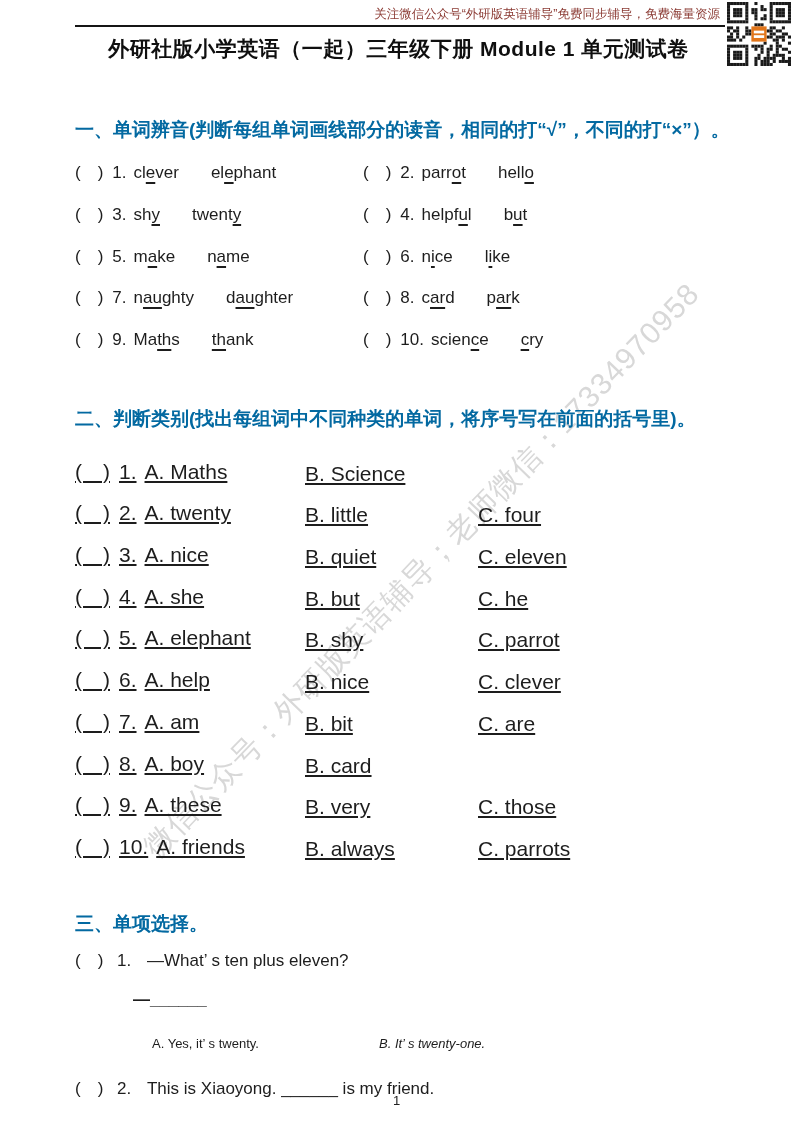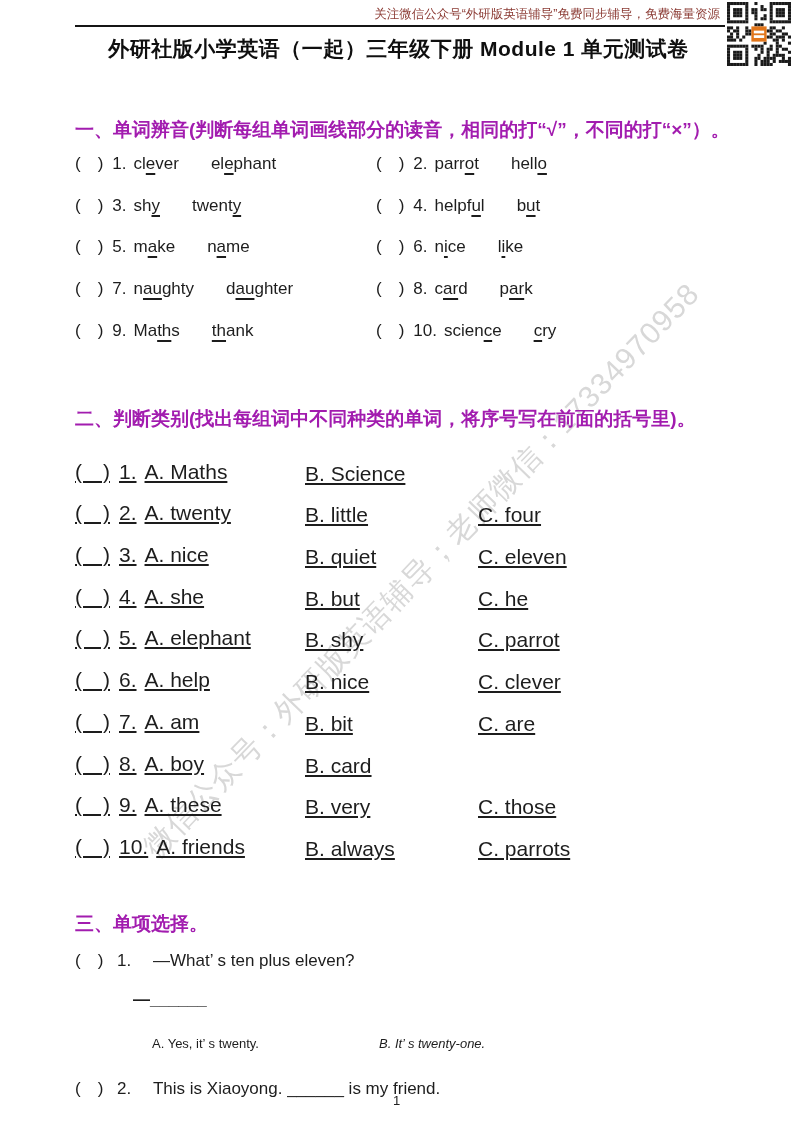--- a/index.html
+++ b/index.html
@@ -7,41 +7,41 @@
         font-family:"Liberation Sans","DejaVu Sans",sans-serif;color:#1d1d1d;}
   .promo{position:absolute;top:6px;right:73px;font-size:12.5px;white-space:nowrap;font-weight:400;}
   .qr{position:absolute;top:2px;right:2px;width:64px;height:64px;}
   .qr svg{width:100%;height:100%;display:block;}
   .rule{position:absolute;top:25px;left:75px;width:650px;height:2px;background:#151515;}
   .title{position:absolute;top:33px;left:0;width:100%;text-align:center;
          font-size:21px;font-weight:700;margin:2px;color:#0f0f0f;letter-spacing:0.5px;}
   .watermark{position:absolute;left:22px;top:550px;width:800px;text-align:center;
              transform:rotate(-46deg);font-size:30px;letter-spacing:1px;
              white-space:nowrap;pointer-events:none;z-index:0;}
-  .sec-h{position:absolute;left:75px;margin:0;font-size:19px;font-weight:700;color:#a21caf;
+  .sec-h{position:absolute;left:75px;margin:0;font-size:19px;font-weight:700;color:#0369a1;
          white-space:nowrap;z-index:2;}
   #s1-heading{top:117px;}
   #s2-heading{top:406px;}
   #s3-heading{top:911px;}
   #s1-rows{position:absolute;left:75px;top:152px;width:680px;z-index:2;}
-  .s1row{display:flex;height:41.7px;font-size:17px;gap:13px;}
+  .s1row{display:flex;height:41.7px;align-items:center;font-size:17px;}
   .s1item{width:288px;white-space:nowrap;}
   .s1item:last-child{width:auto;}
   #s2-rows{position:absolute;left:75px;top:444px;width:680px;z-index:2;}
   .s2row{display:flex;height:41.7px;align-items:flex-end;font-size:21px;text-decoration:underline;}
   .s2c1{width:230px;white-space:nowrap;}
   .s2c2{width:173px;white-space:nowrap;}
   .s2c3{flex:1;white-space:nowrap;}
   .num{margin-left:9px;}
   .word1{margin-left:7px;}
   .word2{margin-left:32px;}
   .opta{margin-left:8px;}
   .ul{text-decoration:underline;text-underline-offset:3.5px;text-decoration-thickness:1.5px;}
   .q1line{position:absolute;left:75px;top:949px;font-size:17px;white-space:nowrap;z-index:2;}
-  .qtext{margin-left:17px;}
+  .qtext{margin-left:11px;}
   .q1blank{position:absolute;left:133px;top:990px;font-size:17px;white-space:nowrap;z-index:2;font-weight:bold;}
   .q1opts{position:absolute;left:120px;top:1036px;font-size:13px;display:flex;width:600px;z-index:2;margin-left:32px;}
   .optA{width:227px;white-space:nowrap;}
   .optB{white-space:nowrap;font-style:italic;}
   .q2line{position:absolute;left:75px;top:1077px;font-size:17px;white-space:nowrap;z-index:2;}
   .pagenum{position:absolute;left:0;top:1093px;width:100%;text-align:center;font-size:13px;color:#222;}
 </style>
 </head>
 <body>
 

